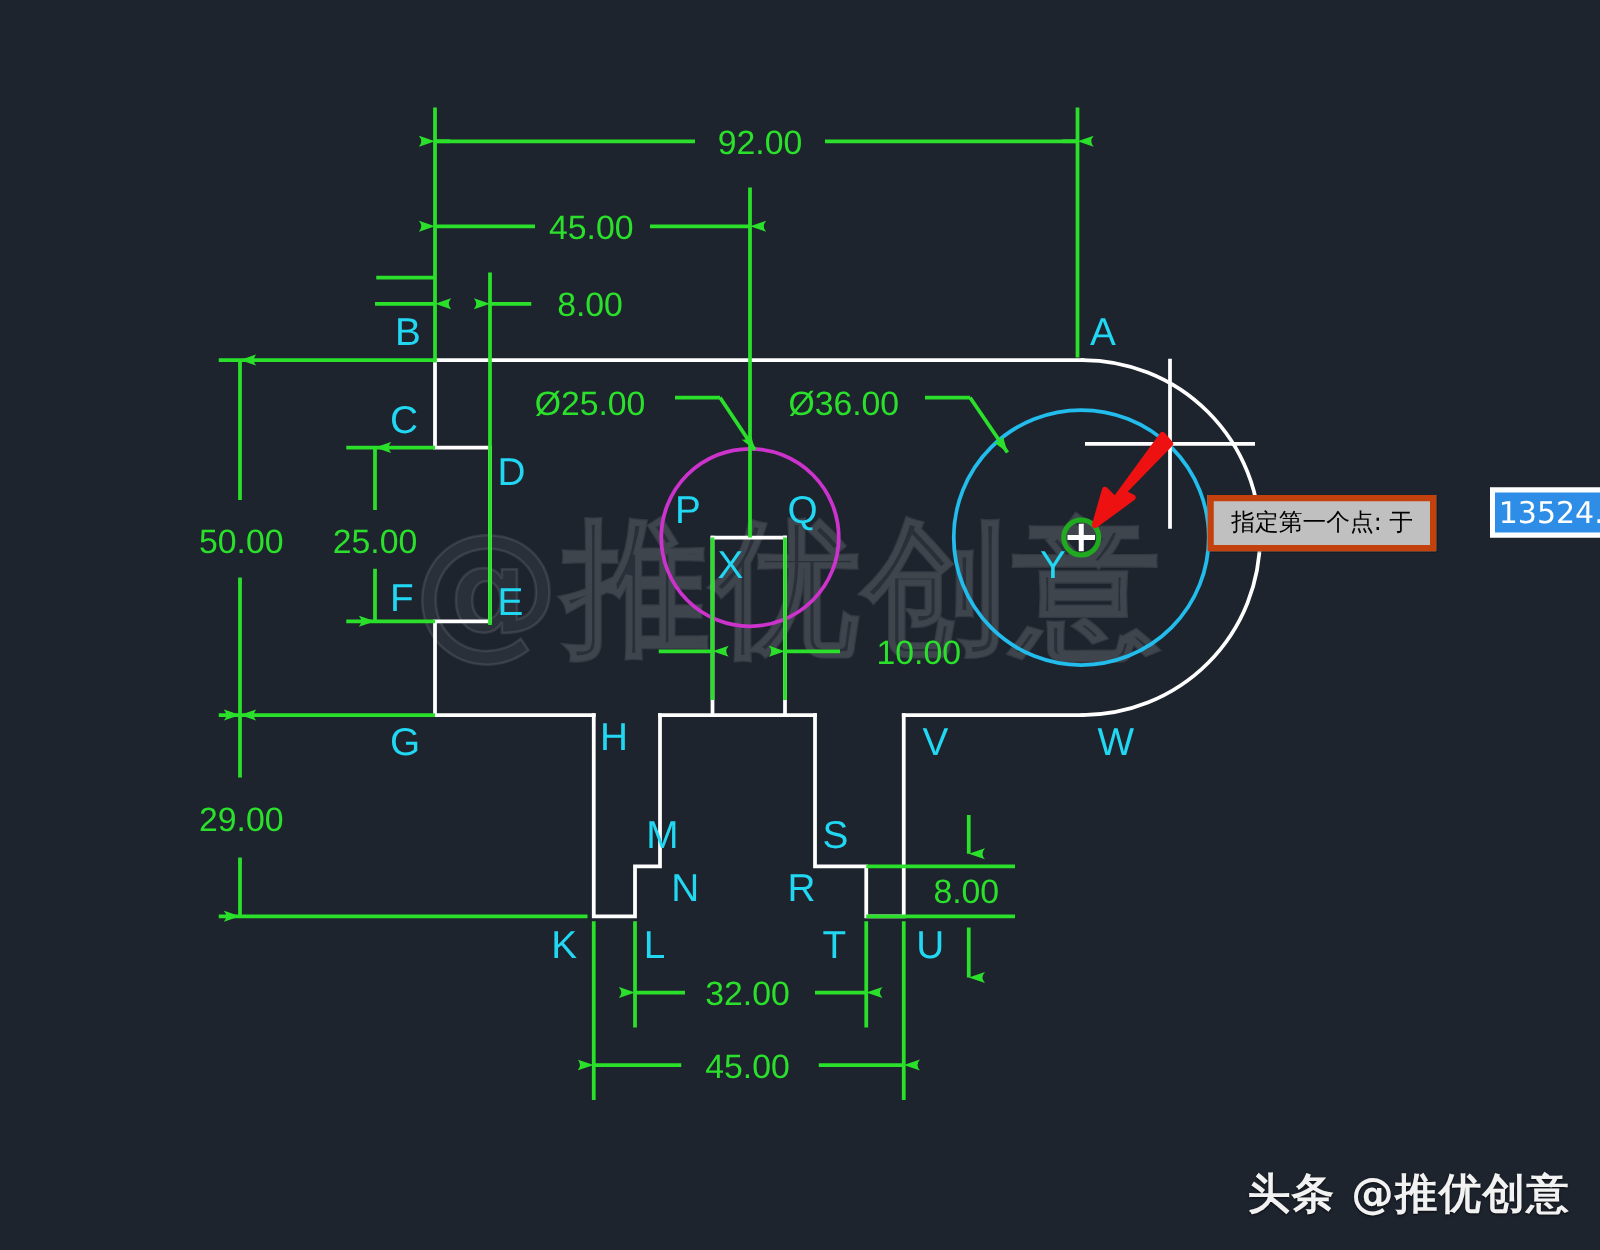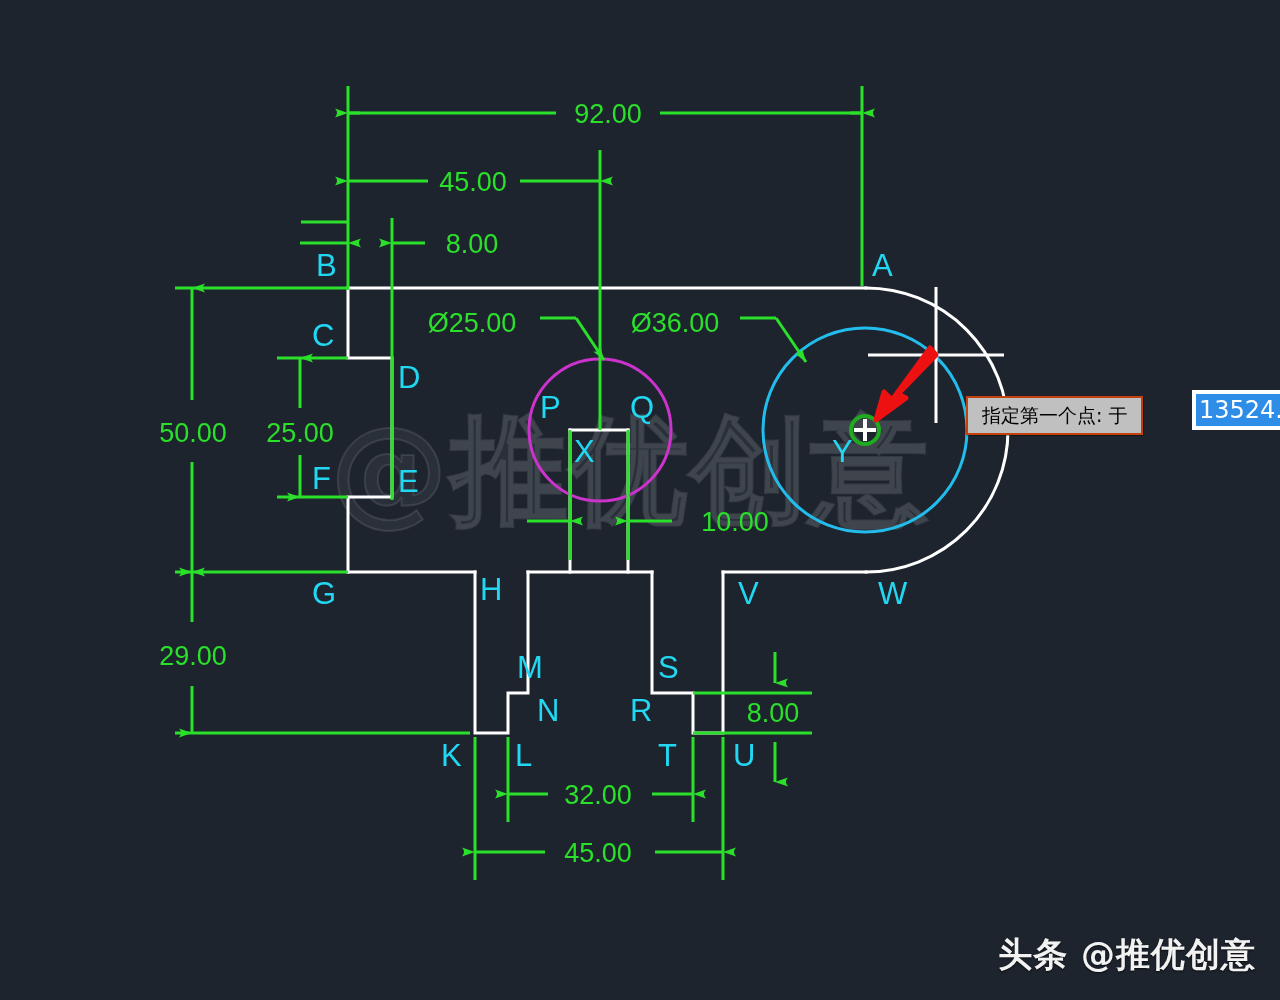--- a/index.html
+++ b/index.html
@@ -11,21 +11,21 @@
   }
   #stage{position:absolute;left:0;top:0;width:1280px;height:1000px;}
   svg.layer{position:absolute;left:0;top:0;width:1280px;height:1000px;}
 
   
   .cmd-tip{
     position:absolute;
     left:966px; top:396px;
     padding:6px 14px 7px 14px;
     background:#c0c0c0;
-    border:2px solid #c2410c;
+    border:5px solid #c2410c;
     color:#000;
     font-size:19px;
     line-height:22px;
     white-space:nowrap;
     font-family:"DejaVu Sans","Liberation Sans",sans-serif;
     box-shadow:1px 1px 0 rgba(0,0,0,.35);
   }
   .cmd-input{
     position:absolute;
     left:1192px; top:390px;

